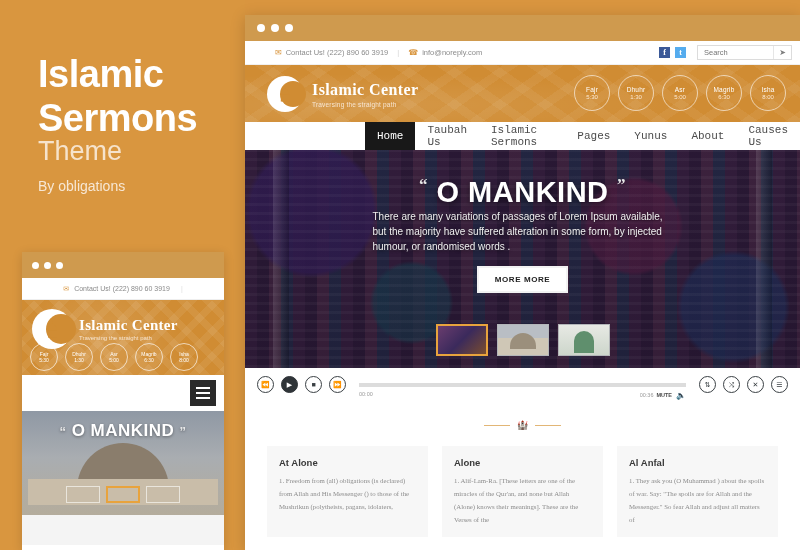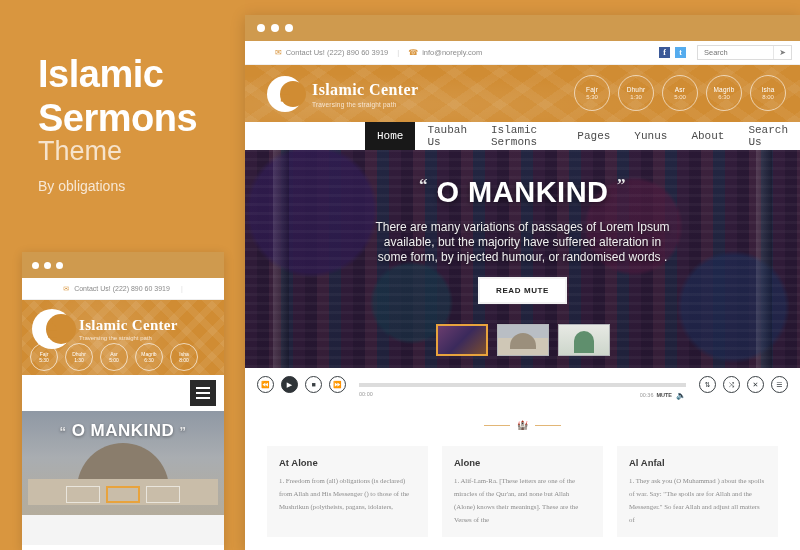--- a/index.html
+++ b/index.html
@@ -185,22 +185,22 @@
       linear-gradient(rgba(20,12,30,.45), rgba(20,12,30,.55));
   }
   #b-hero .col {
     position:absolute; top:0; bottom:0; width:16px;
     background:linear-gradient(90deg, rgba(255,255,255,.12), rgba(0,0,0,.22));
   }
   #hero-content { position:absolute; inset:0; display:flex; flex-direction:column; align-items:center; padding-top:25px; }
   #hero-title { color:#fff; font-size:29px; font-weight:bold; letter-spacing:.5px; text-shadow:0 2px 6px rgba(0,0,0,.5); }
   #hero-title .qm { font-size:17px; color:#e6e6e6; vertical-align:12px; font-family:"Liberation Serif", serif; }
   #hero-desc {
-    margin-top:11px; width:300px; text-align:center; color:#efefef;
-    font-size:12px; line-height:15px; text-shadow:0 1px 3px rgba(0,0,0,.6);
+    margin-top:0; width:300px; color:#efefef;
+    font-size:10px; line-height:15px; text-shadow:0 1px 3px rgba(0,0,0,.6);
   }
   #hero-btn {
     margin-top:12px; background:#fff; color:#222; font-size:8px; font-weight:bold;
     letter-spacing:.6px; padding:7px 16px; cursor:pointer;
     border:2px solid rgba(0,0,0,.05);
   }
   #hero-thumbs { position:absolute; bottom:12px; left:50%; transform:translateX(-50%); display:flex; gap:9px; }
   .hthumb { width:52px; height:32px; background:#8a8f94; border:1px solid rgba(255,255,255,.35); overflow:hidden; position:relative; }
   .hthumb.active { border:2px solid #e8a33d; }
   .hthumb .th1 { position:absolute; inset:0; background:linear-gradient(135deg,#6a3d6e,#3b2a5c,#7a4d2e); }
@@ -388,36 +388,36 @@
     </div>
   </div>
 
   <div id="b-nav">
     <div class="nav-item active">Home</div>
     <div class="nav-item">Taubah Us</div>
     <div class="nav-item">Islamic Sermons</div>
     <div class="nav-item">Pages</div>
     <div class="nav-item">Yunus</div>
     <div class="nav-item">About</div>
-    <div class="nav-item">Search Us</div>
+    <div class="nav-item">Causes Us</div>
   </div>
 
   <div id="b-hero">
     <div class="bg"></div>
     <div class="veil"></div>
     <div class="col" style="left:28px"></div>
     <div class="col" style="right:28px"></div>
     <div id="hero-content">
       <div id="hero-title">
         <span class="qm">“</span>
         <span>O MANKIND</span>
         <span class="qm">”</span>
       </div>
       <div id="hero-desc">There are many variations of passages of Lorem Ipsum available, but the majority have suffered alteration in some form, by injected humour, or randomised words .</div>
-      <div id="hero-btn">READ MUTE</div>
+      <div id="hero-btn">MORE MORE</div>
     </div>
     <div id="hero-thumbs">
       <div class="hthumb active">
           <div class="th1"></div>
         </div>
       <div class="hthumb">
           <div class="th2"></div>
         </div>
       <div class="hthumb">
           <div class="th3"></div>

